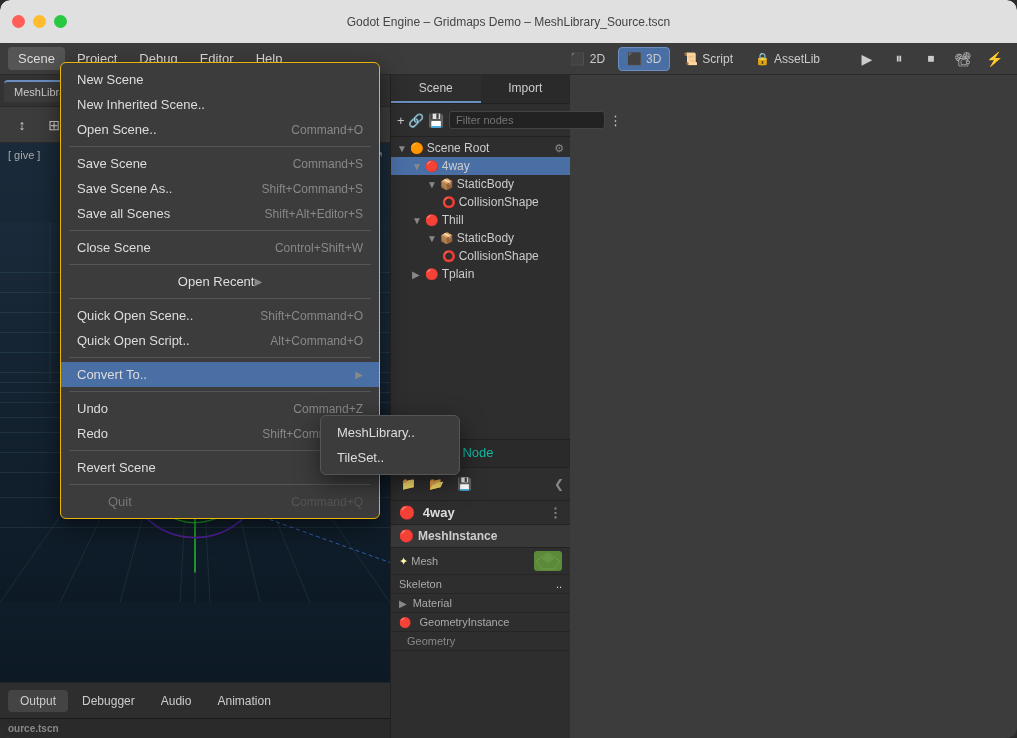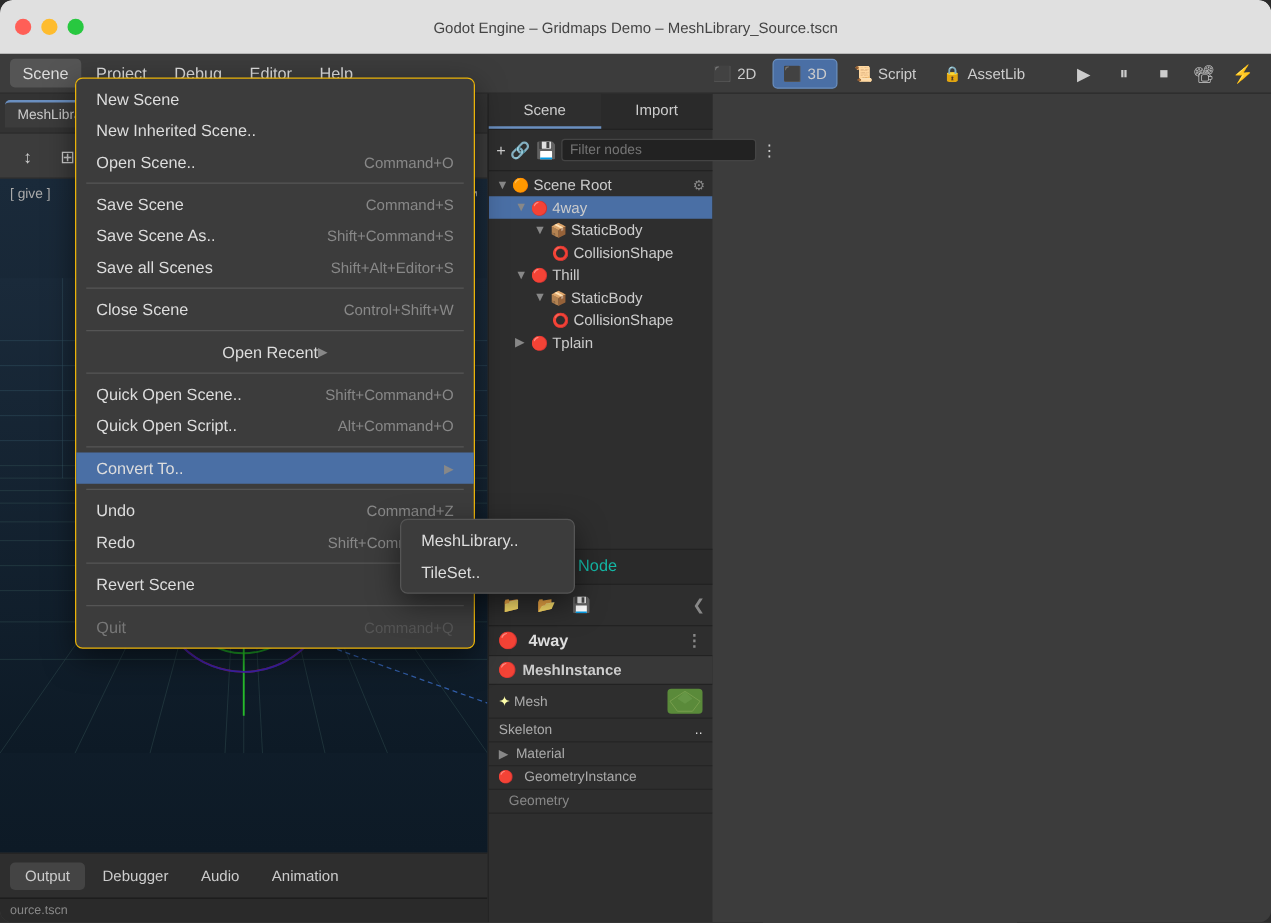--- a/index.html
+++ b/index.html
@@ -385,21 +385,21 @@
       padding: 5px 16px;
       color: #ddd;
       font-size: 13px;
       cursor: pointer;
     }
     .dd-item .shortcut {
       color: #888;
       font-size: 12px;
     }
     .dd-item.disabled .shortcut { color: #555; }
-    .dd-item.disabled { color: #777; cursor: default; }
+    .dd-item.disabled { color: #777; cursor: default; margin-left: 31px; }
     .dd-separator {
       height: 1px;
       background: #555;
       margin: 4px 8px;
     }
     .dd-item-arrow::after {
       content: '▶';
       font-size: 10px;
       color: #888;
     }
@@ -435,20 +435,21 @@
     }
 
     
     .status-bar {
       background: #2a2a2a;
       height: 20px;
       display: flex;
       align-items: center;
       padding: 0 8px;
       border-top: 1px solid #1a1a1a;
+      font-weight: bold;
     }
     .status-item {
       color: #888;
       font-size: 10px;
       margin-right: 12px;
     }
     .play-btn {
       width: 28px; height: 22px;
       display: flex; align-items: center; justify-content: center;
       color: #ccc;

